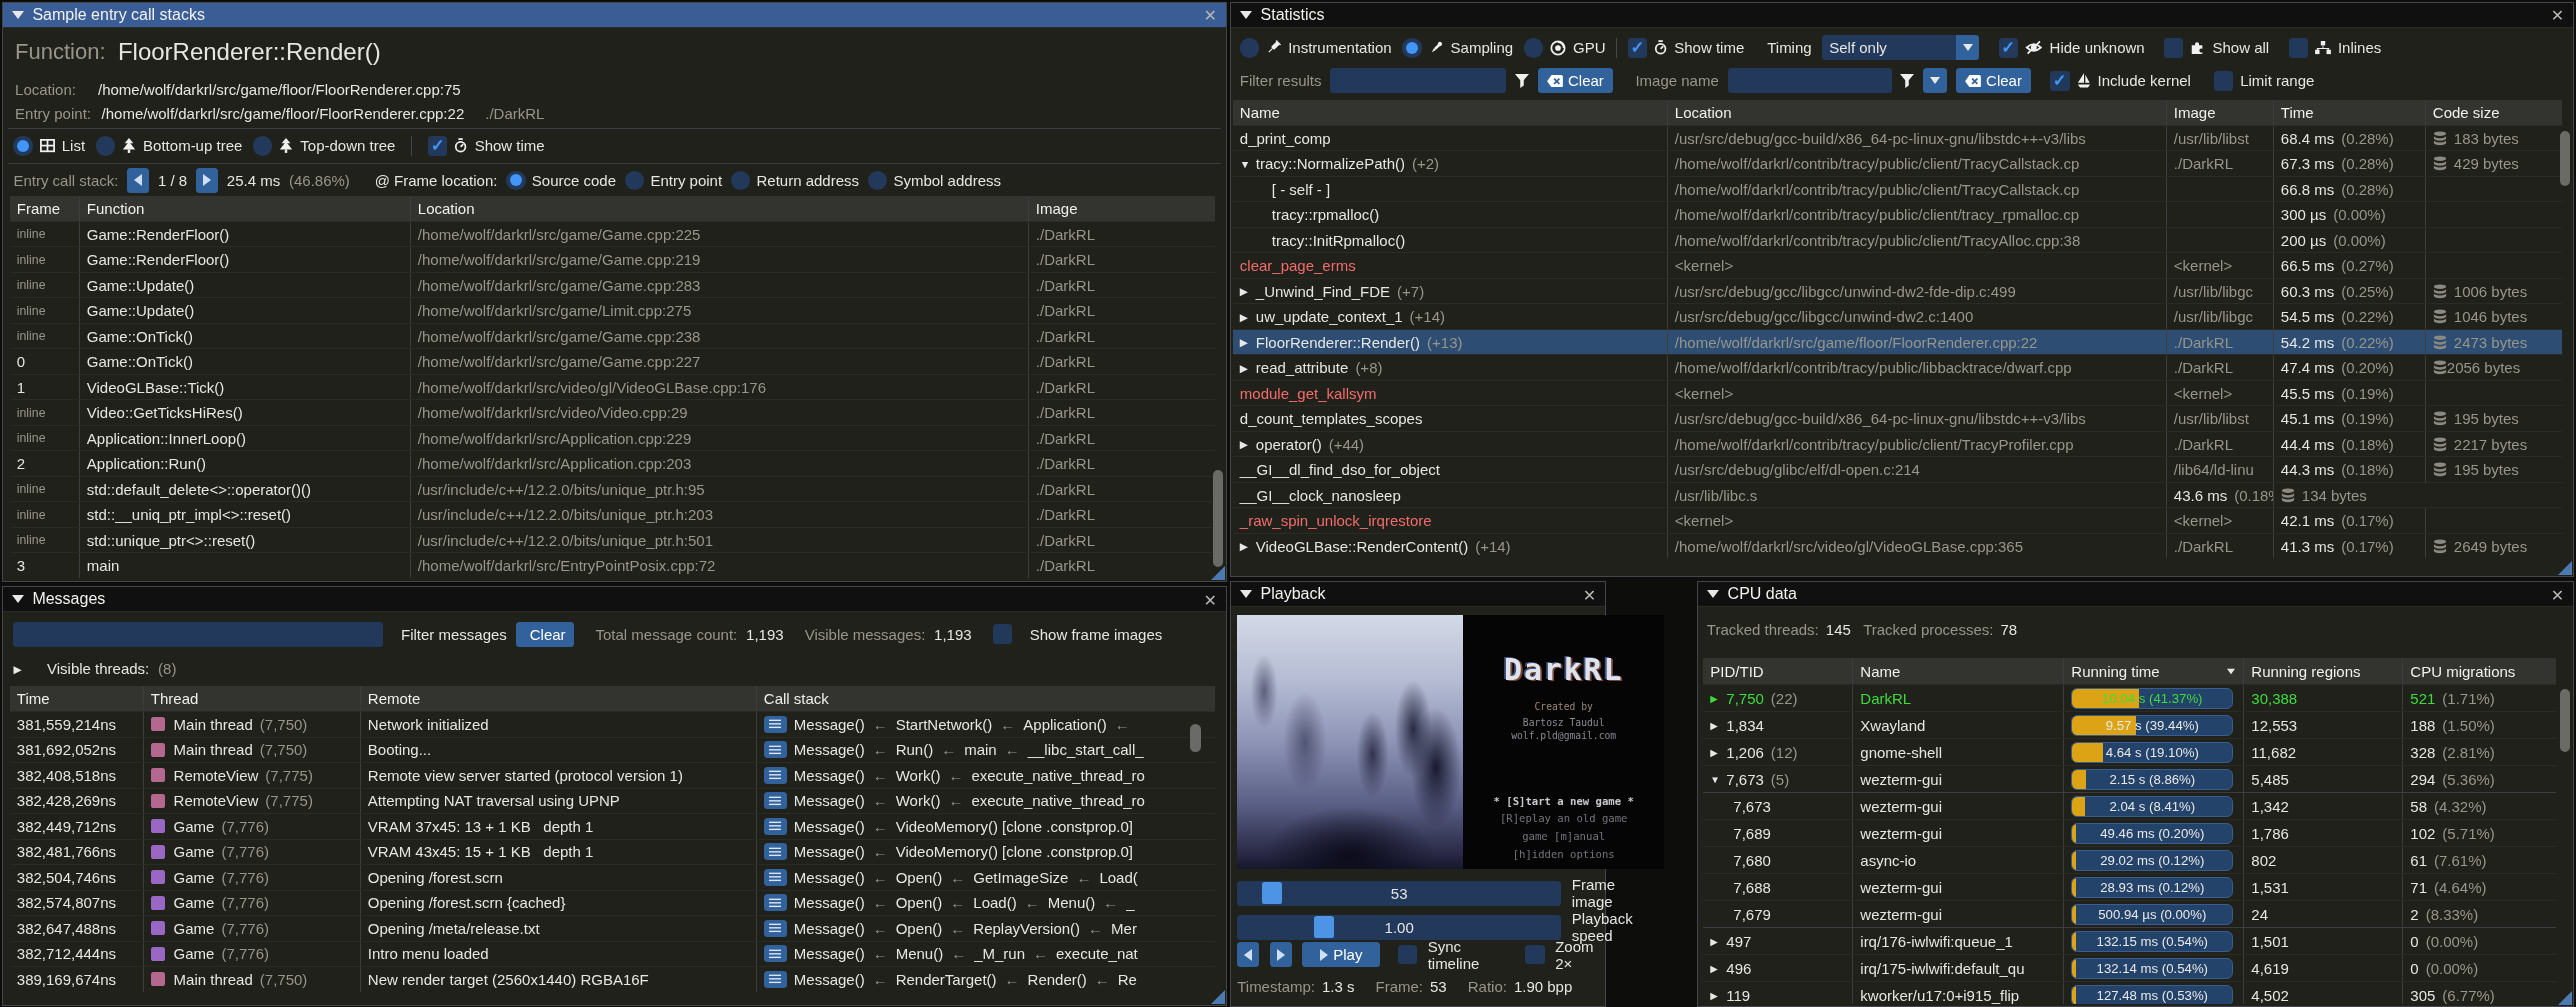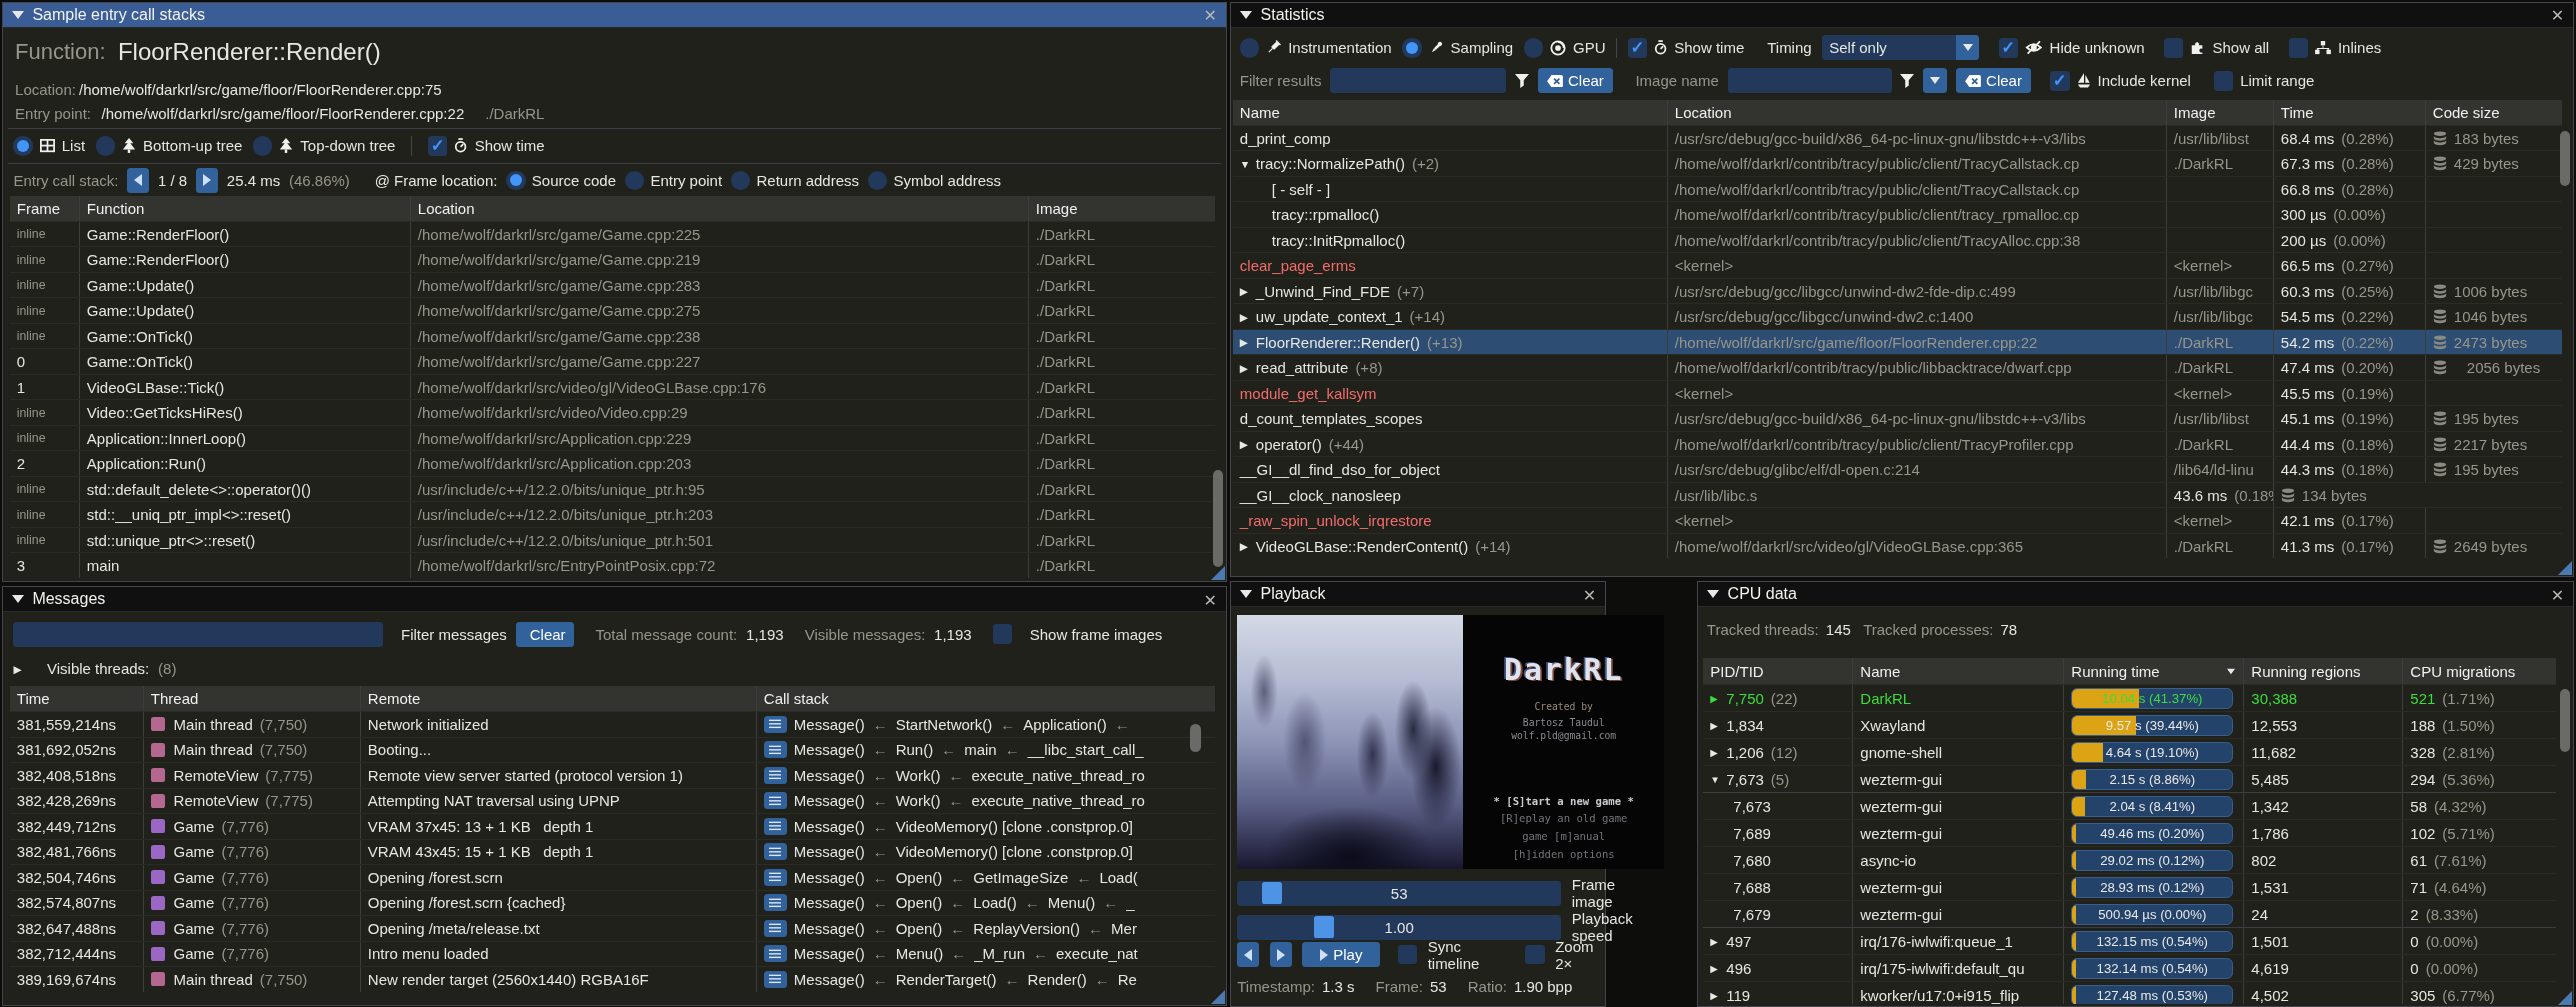--- a/index.html
+++ b/index.html
@@ -90,21 +90,21 @@
     <span class="collapse"></span>
     <span>Sample entry call stacks</span>
     <span class="close-x">✕</span>
   </div>
   <div style="position:absolute; left:12.3px; top:35px; font-size:22px;" class="flexrow">
     <span class="dim">Function:</span>
     <span style="margin-left:12.3px; font-size:24px;">FloorRenderer::Render()</span>
   </div>
   <div style="position:absolute; left:12.3px; top:78px;" class="flexrow">
     <span class="dim">Location:</span>
-    <span style="margin-left:3px;">/home/wolf/darkrl/src/game/floor/FloorRenderer.cpp:75</span>
+    <span style="margin-left:22px;">/home/wolf/darkrl/src/game/floor/FloorRenderer.cpp:75</span>
   </div>
   <div style="position:absolute; left:12.3px; top:102px;" class="flexrow">
     <span class="dim">Entry point:</span>
     <span style="margin-left:10.6px;">/home/wolf/darkrl/src/game/floor/FloorRenderer.cpp:22</span>
     <span class="dim" style="margin-left:21px;">./DarkRL</span>
   </div>
   <div class="hr" style="top:125px;"></div>
   <div id="sample-modes" class="flexrow" style="position:absolute; left:10.6px; top:130px; height:26.4px; gap:10.6px;">
       <span class="flexrow" style="gap: 7px;">
         <span class="radio sel"></span>
@@ -215,21 +215,21 @@
         </div>
         <div class="cell rb">Game::Update()</div>
         <div class="cell rb dim">/home/wolf/darkrl/src/game/Game.cpp:283</div>
         <div class="cell dim">./DarkRL</div>
       </div>
       <div class="trow" style="display: grid; grid-template-columns: 70px 331px 618px 1fr; height: 25.5px;">
         <div class="cell rb">
           <span class="dim" style="font-size: 12.3px;">inline</span>
         </div>
         <div class="cell rb">Game::Update()</div>
-        <div class="cell rb dim">/home/wolf/darkrl/src/game/Game.cpp:275</div>
+        <div class="cell rb dim">/home/wolf/darkrl/src/game/Limit.cpp:275</div>
         <div class="cell dim">./DarkRL</div>
       </div>
       <div class="trow" style="display: grid; grid-template-columns: 70px 331px 618px 1fr; height: 25.5px;">
         <div class="cell rb">
           <span class="dim" style="font-size: 12.3px;">inline</span>
         </div>
         <div class="cell rb">Game::OnTick()</div>
         <div class="cell rb dim">/home/wolf/darkrl/src/game/Game.cpp:238</div>
         <div class="cell dim">./DarkRL</div>
       </div>
@@ -978,21 +978,21 @@
           <span class="dim" style="margin-left: 7px;">(0.20%)</span>
         </div>
         <div class="cell">
           <span class="icon" style="color: rgb(138, 138, 130);">
             <svg width="14" height="15" viewBox="0 0 16 17" fill="currentColor">
               <ellipse cx="8" cy="3" rx="7" ry="2.6"></ellipse>
               <path d="M1 5.5 a7 2.6 0 0 0 14 0 v3 a7 2.6 0 0 1 -14 0z"></path>
               <path d="M1 10.5 a7 2.6 0 0 0 14 0 v3 a7 2.6 0 0 1 -14 0z"></path>
             </svg>
           </span>
-          <span class="dim" style="margin-left: 20px;">2056 bytes</span>
+          <span class="dim" style="margin-left: 0;">2056 bytes</span>
         </div>
       </div>
       <div class="trow" style="display: grid; grid-template-columns: 435px 499px 107px 152px 1fr; height: 25.5px;">
         <div class="cell rb" style="padding-left: 7px;">
           <span class="red">module_get_kallsym</span>
         </div>
         <div class="cell rb dim">&lt;kernel&gt;</div>
         <div class="cell rb dim">&lt;kernel&gt;</div>
         <div class="cell rb">
           <span>45.5 ms</span>

